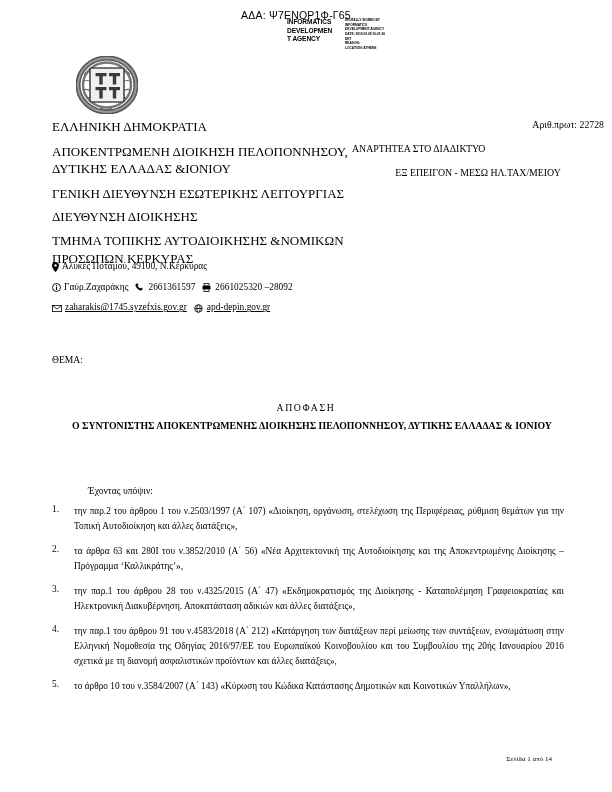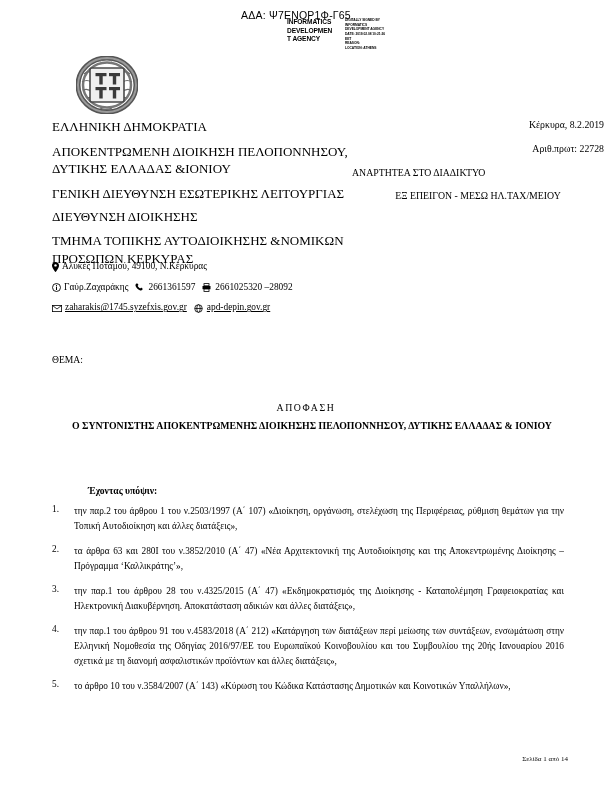--- a/index.html
+++ b/index.html
@@ -168,21 +168,20 @@
     line-height: 1.55;
     font-weight: bold;
   }
 
   
   .preamble {
     position: absolute;
     top: 485px;
     left: 88px;
     font-size: 9.6px;
-    font-weight: bold;
   }
 
   
   .lawlist {
     position: absolute;
     top: 504px;
     left: 52px;
     width: 512px;
     font-size: 9.3px;
   }
@@ -201,21 +200,21 @@
     line-height: 1.62;
   }
 
   
   .footer {
     position: absolute;
     top: 755px;
     left: 0;
     width: 612px;
     text-align: right;
-    padding-right: 44px;
+    padding-right: 60px;
     box-sizing: border-box;
     font-size: 7px;
   }
 </style>
 </head>
 <body>
 
 <div class="page">
 
   <div class="ada-line">ΑΔΑ: Ψ7ΕΝΟΡ1Φ-Γ65</div>
@@ -329,21 +328,20 @@
             <ellipse cx="4.5" cy="4.5" rx="1.7" ry="3.8" fill="none" stroke="#000" stroke-width="0.8"></ellipse>
             <path d="M0.8 4.5h7.4" stroke="#000" stroke-width="0.8"></path>
           </svg>
       </span>
       <a href="#" class="link">apd-depin.gov.gr</a>
     </div>
 
   </div>
 
   <div class="hdr-right">
-    <div class="rln">Κέρκυρα, 8.2.2019</div>
     <div class="rln">Αριθ.πρωτ: 22728</div>
     <div class="rln c">ΑΝΑΡΤΗΤΕΑ ΣΤΟ ΔΙΑΔΙΚΤΥΟ</div>
     <div class="rln c2">ΕΞ ΕΠΕΙΓΟΝ - ΜΕΣΩ ΗΛ.ΤΑΧ/ΜΕΙΟΥ</div>
   </div>
 
   <div class="subject">
     <span class="lbl">ΘΕΜΑ:</span>
   </div>
 
   <div class="decision-title">ΑΠΟΦΑΣΗ</div>
@@ -351,21 +349,21 @@
 
   <div class="preamble">Έχοντας υπόψιν:</div>
 
   <ol class="lawlist" style="list-style:none;margin:0;padding:0;">
     <li class="lawitem">
       <span class="num">1.</span>
       <span class="body">την παρ.2 του άρθρου 1 του ν.2503/1997 (Α΄ 107) «Διοίκηση, οργάνωση, στελέχωση της Περιφέρειας, ρύθμιση θεμάτων για την Τοπική Αυτοδιοίκηση και άλλες διατάξεις»,</span>
     </li>
     <li class="lawitem">
       <span class="num">2.</span>
-      <span class="body">τα άρθρα 63 και 280Ι του ν.3852/2010 (Α΄ 47) «Νέα Αρχιτεκτονική της Αυτοδιοίκησης και της Αποκεντρωμένης Διοίκησης –Πρόγραμμα ‘Καλλικράτης’»,</span>
+      <span class="body">τα άρθρα 63 και 280Ι του ν.3852/2010 (Α΄ 56) «Νέα Αρχιτεκτονική της Αυτοδιοίκησης και της Αποκεντρωμένης Διοίκησης –Πρόγραμμα ‘Καλλικράτης’»,</span>
     </li>
     <li class="lawitem">
       <span class="num">3.</span>
       <span class="body">την παρ.1 του άρθρου 28 του ν.4325/2015 (Α΄ 47) «Εκδημοκρατισμός της Διοίκησης - Καταπολέμηση Γραφειοκρατίας και Ηλεκτρονική Διακυβέρνηση. Αποκατάσταση αδικιών και άλλες διατάξεις»,</span>
     </li>
     <li class="lawitem">
       <span class="num">4.</span>
       <span class="body">την παρ.1 του άρθρου 91 του ν.4583/2018 (Α΄ 212) «Κατάργηση των διατάξεων περί μείωσης των συντάξεων, ενσωμάτωση στην Ελληνική Νομοθεσία της Οδηγίας 2016/97/ΕΕ του Ευρωπαϊκού Κοινοβουλίου και του Συμβουλίου της 20ής Ιανουαρίου 2016 σχετικά με τη διανομή ασφαλιστικών προϊόντων και άλλες διατάξεις»,</span>
     </li>
     <li class="lawitem">

